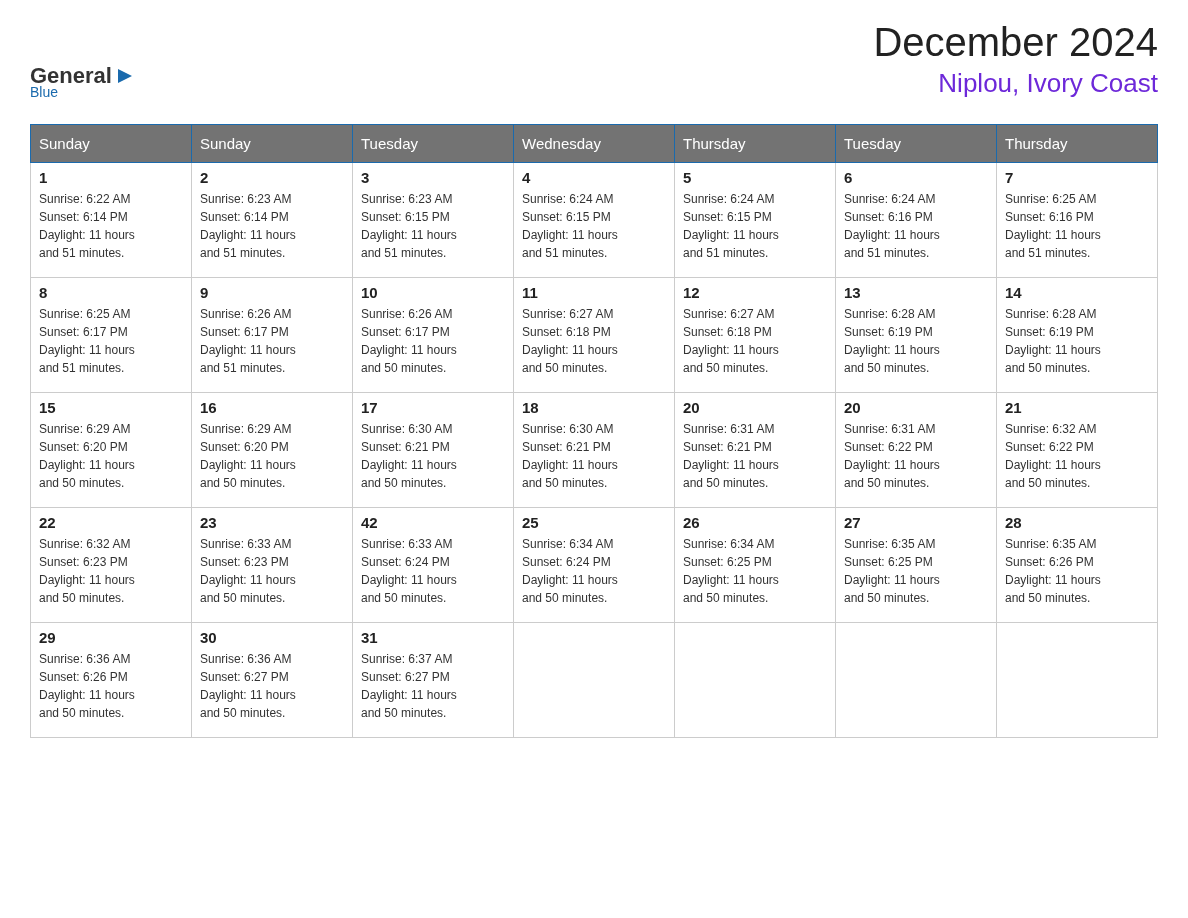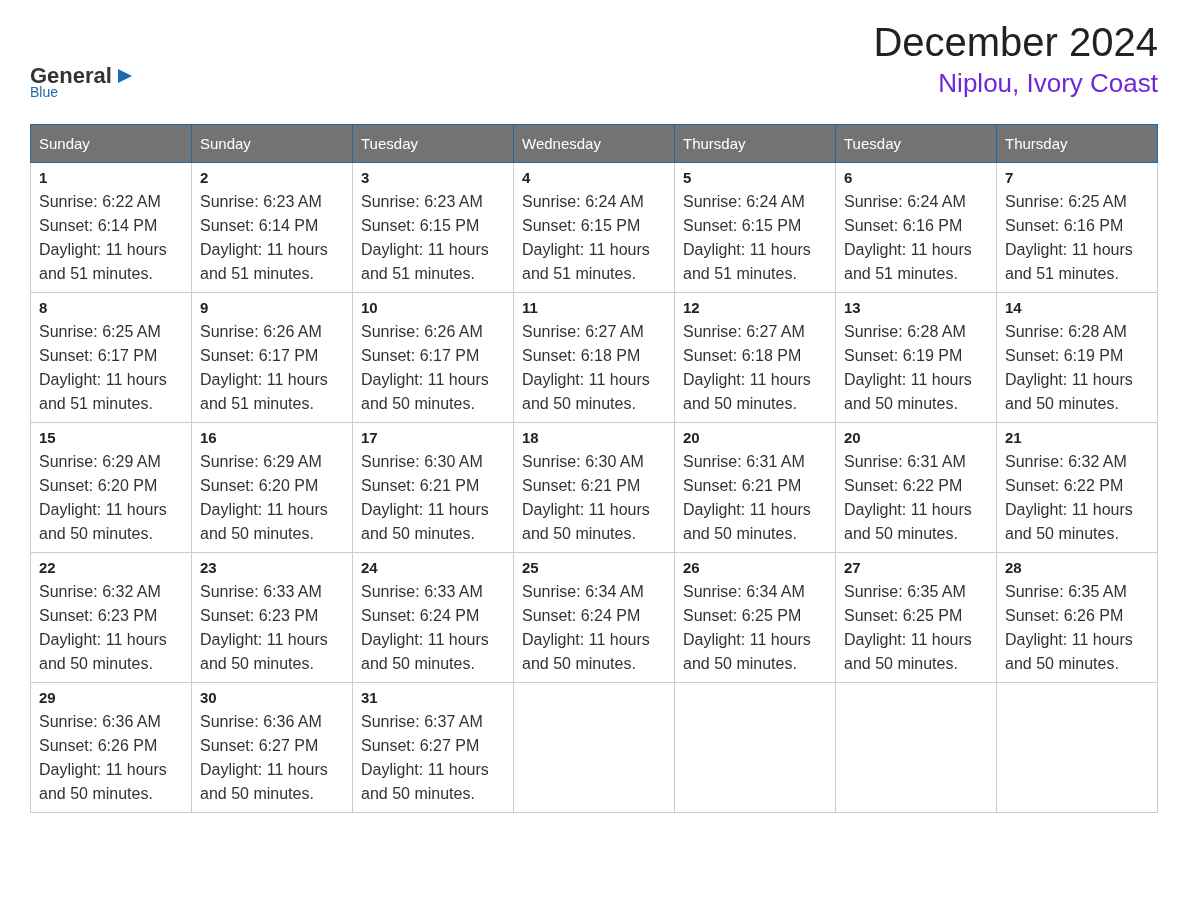--- a/index.html
+++ b/index.html
@@ -79,21 +79,21 @@
       height: 115px;
     }
     .day-number {
       font-size: 15px;
       font-weight: bold;
       color: #222;
       display: block;
       margin-bottom: 4px;
     }
     .day-info {
-      font-size: 16px;
+      font-size: 12px;
       line-height: 1.5;
       color: #333;
     }
     .row-border-top td {
       border-top: 2px solid #1a6aad;
     }
     .empty-cell {
       background: #fff;
     }
   </style>
@@ -339,21 +339,21 @@
         <td>
           <span class="day-number">23</span>
           <div class="day-info">
             Sunrise: 6:33 AM<br>
             Sunset: 6:23 PM<br>
             Daylight: 11 hours<br>
             and 50 minutes.
           </div>
         </td>
         <td>
-          <span class="day-number">24</span>
+          <span class="day-number">42</span>
           <div class="day-info">
             Sunrise: 6:33 AM<br>
             Sunset: 6:24 PM<br>
             Daylight: 11 hours<br>
             and 50 minutes.
           </div>
         </td>
         <td>
           <span class="day-number">25</span>
           <div class="day-info">

